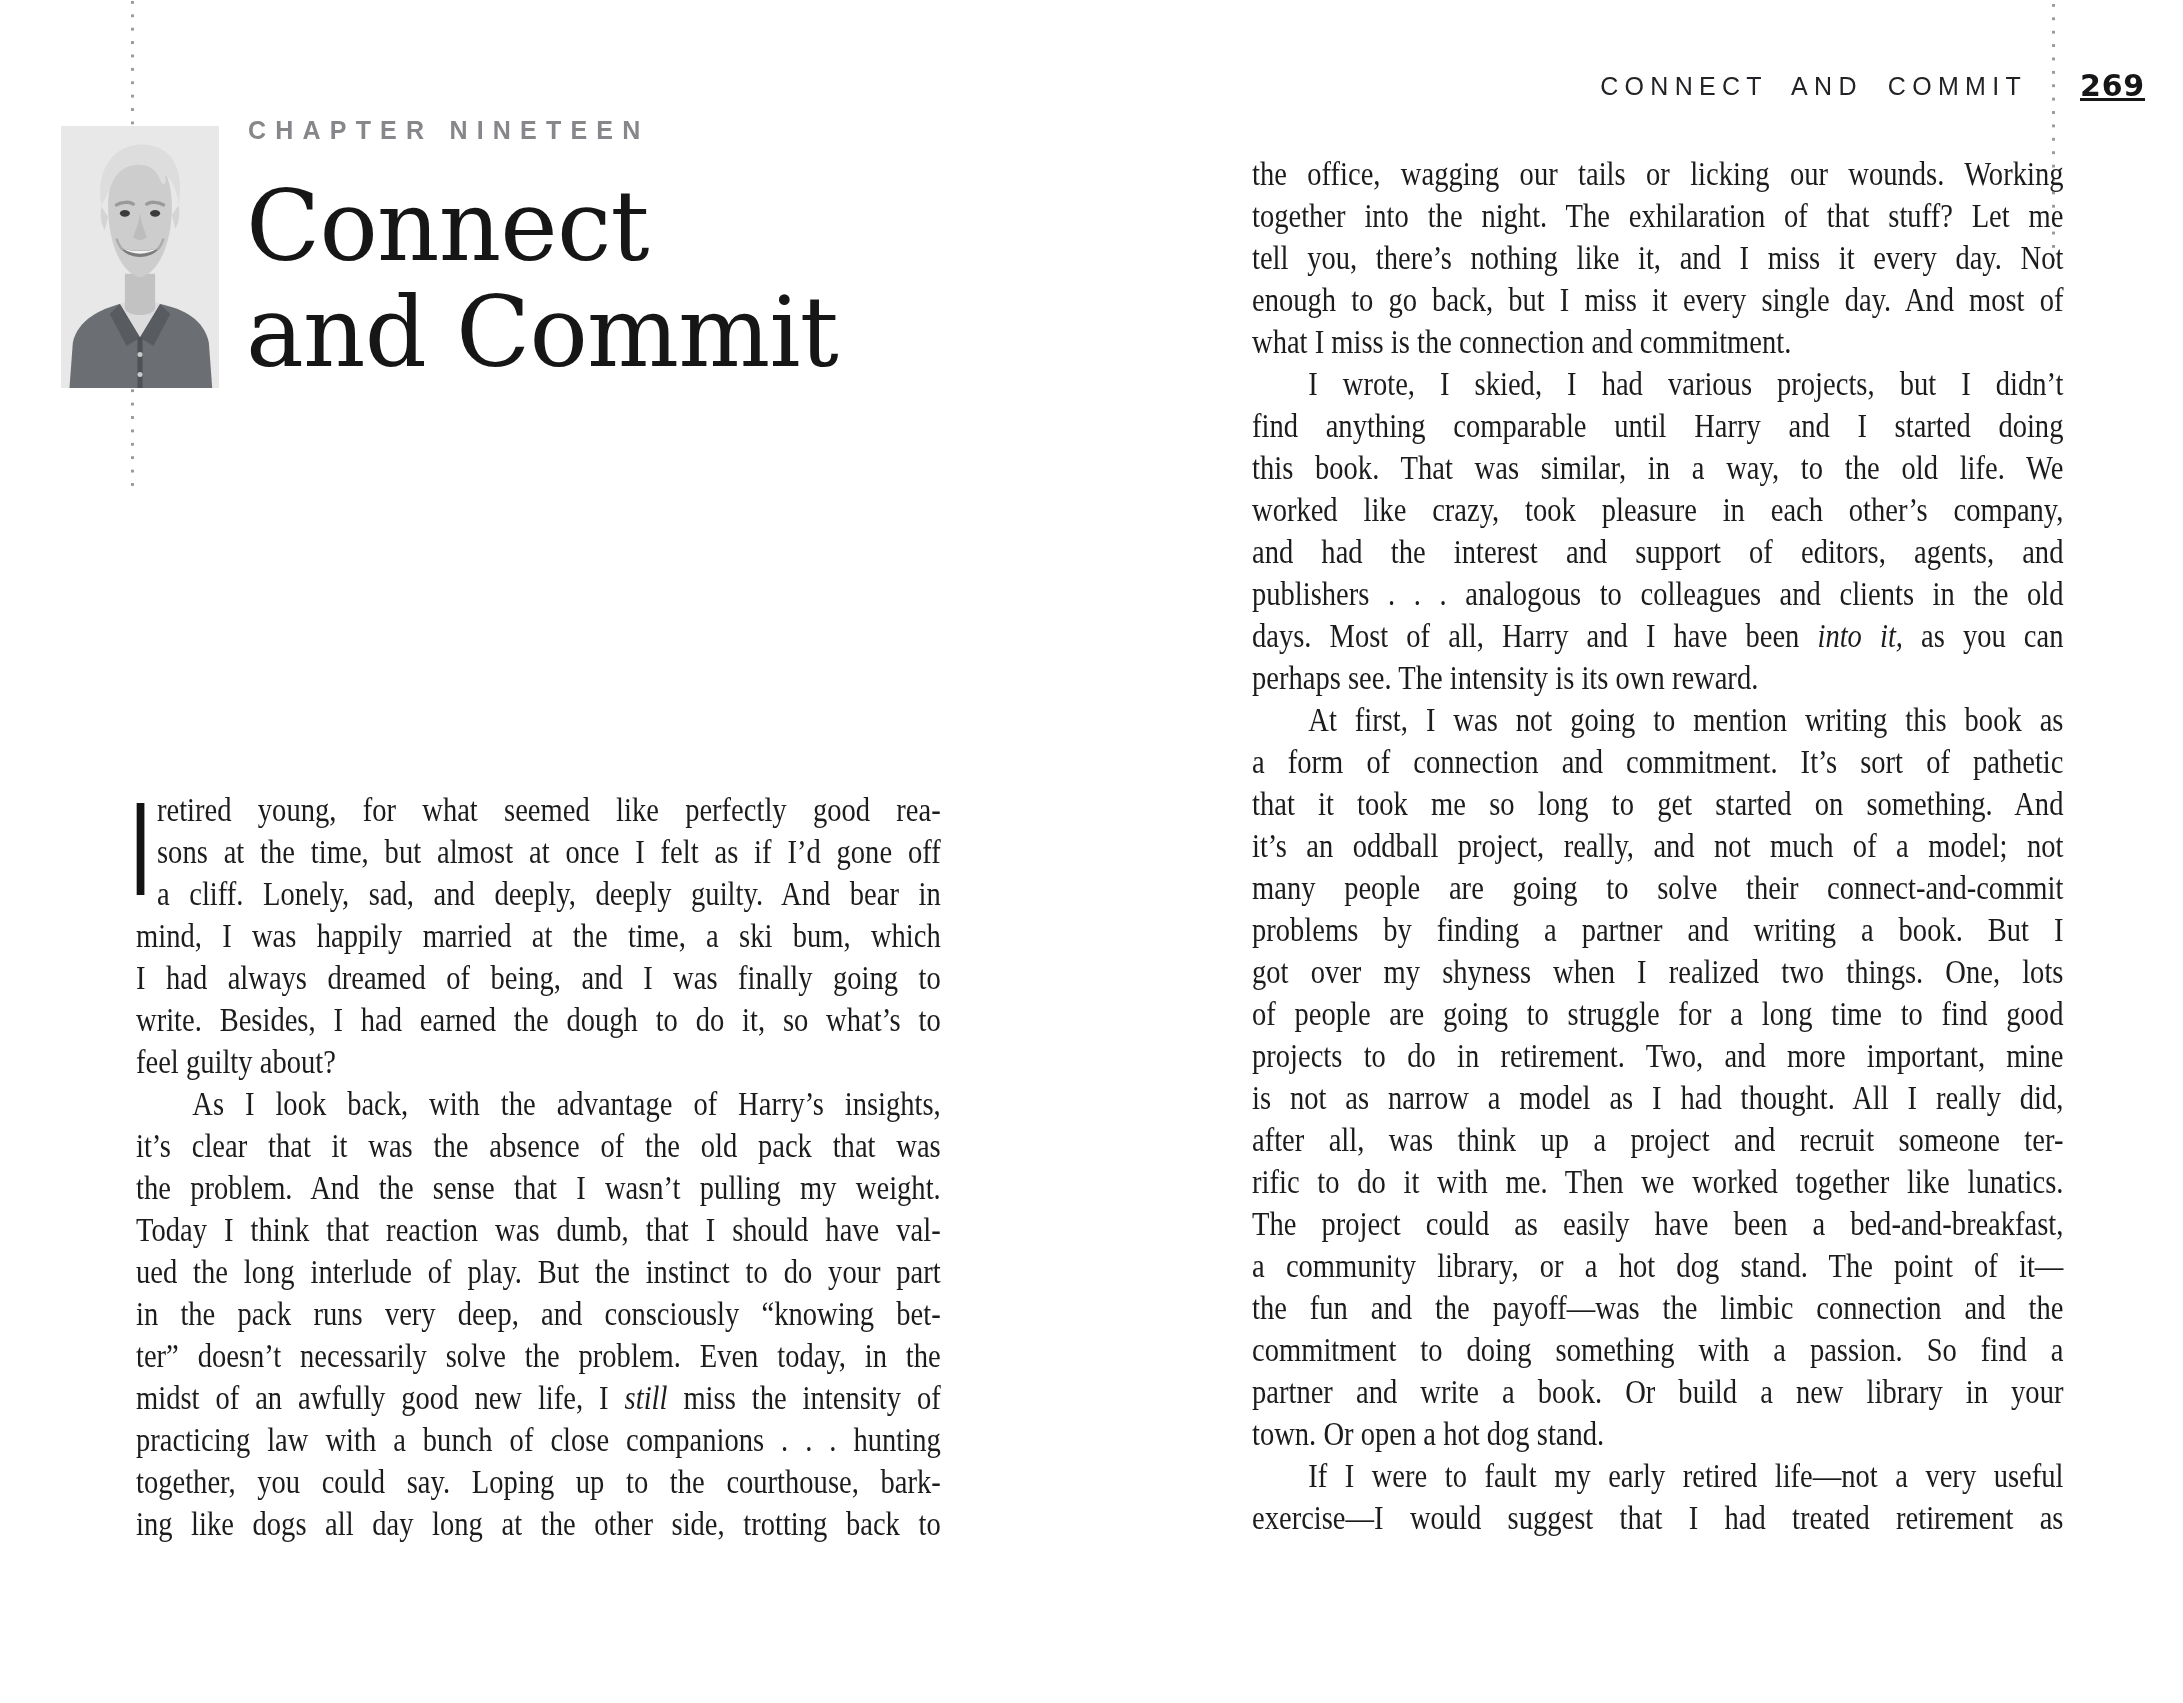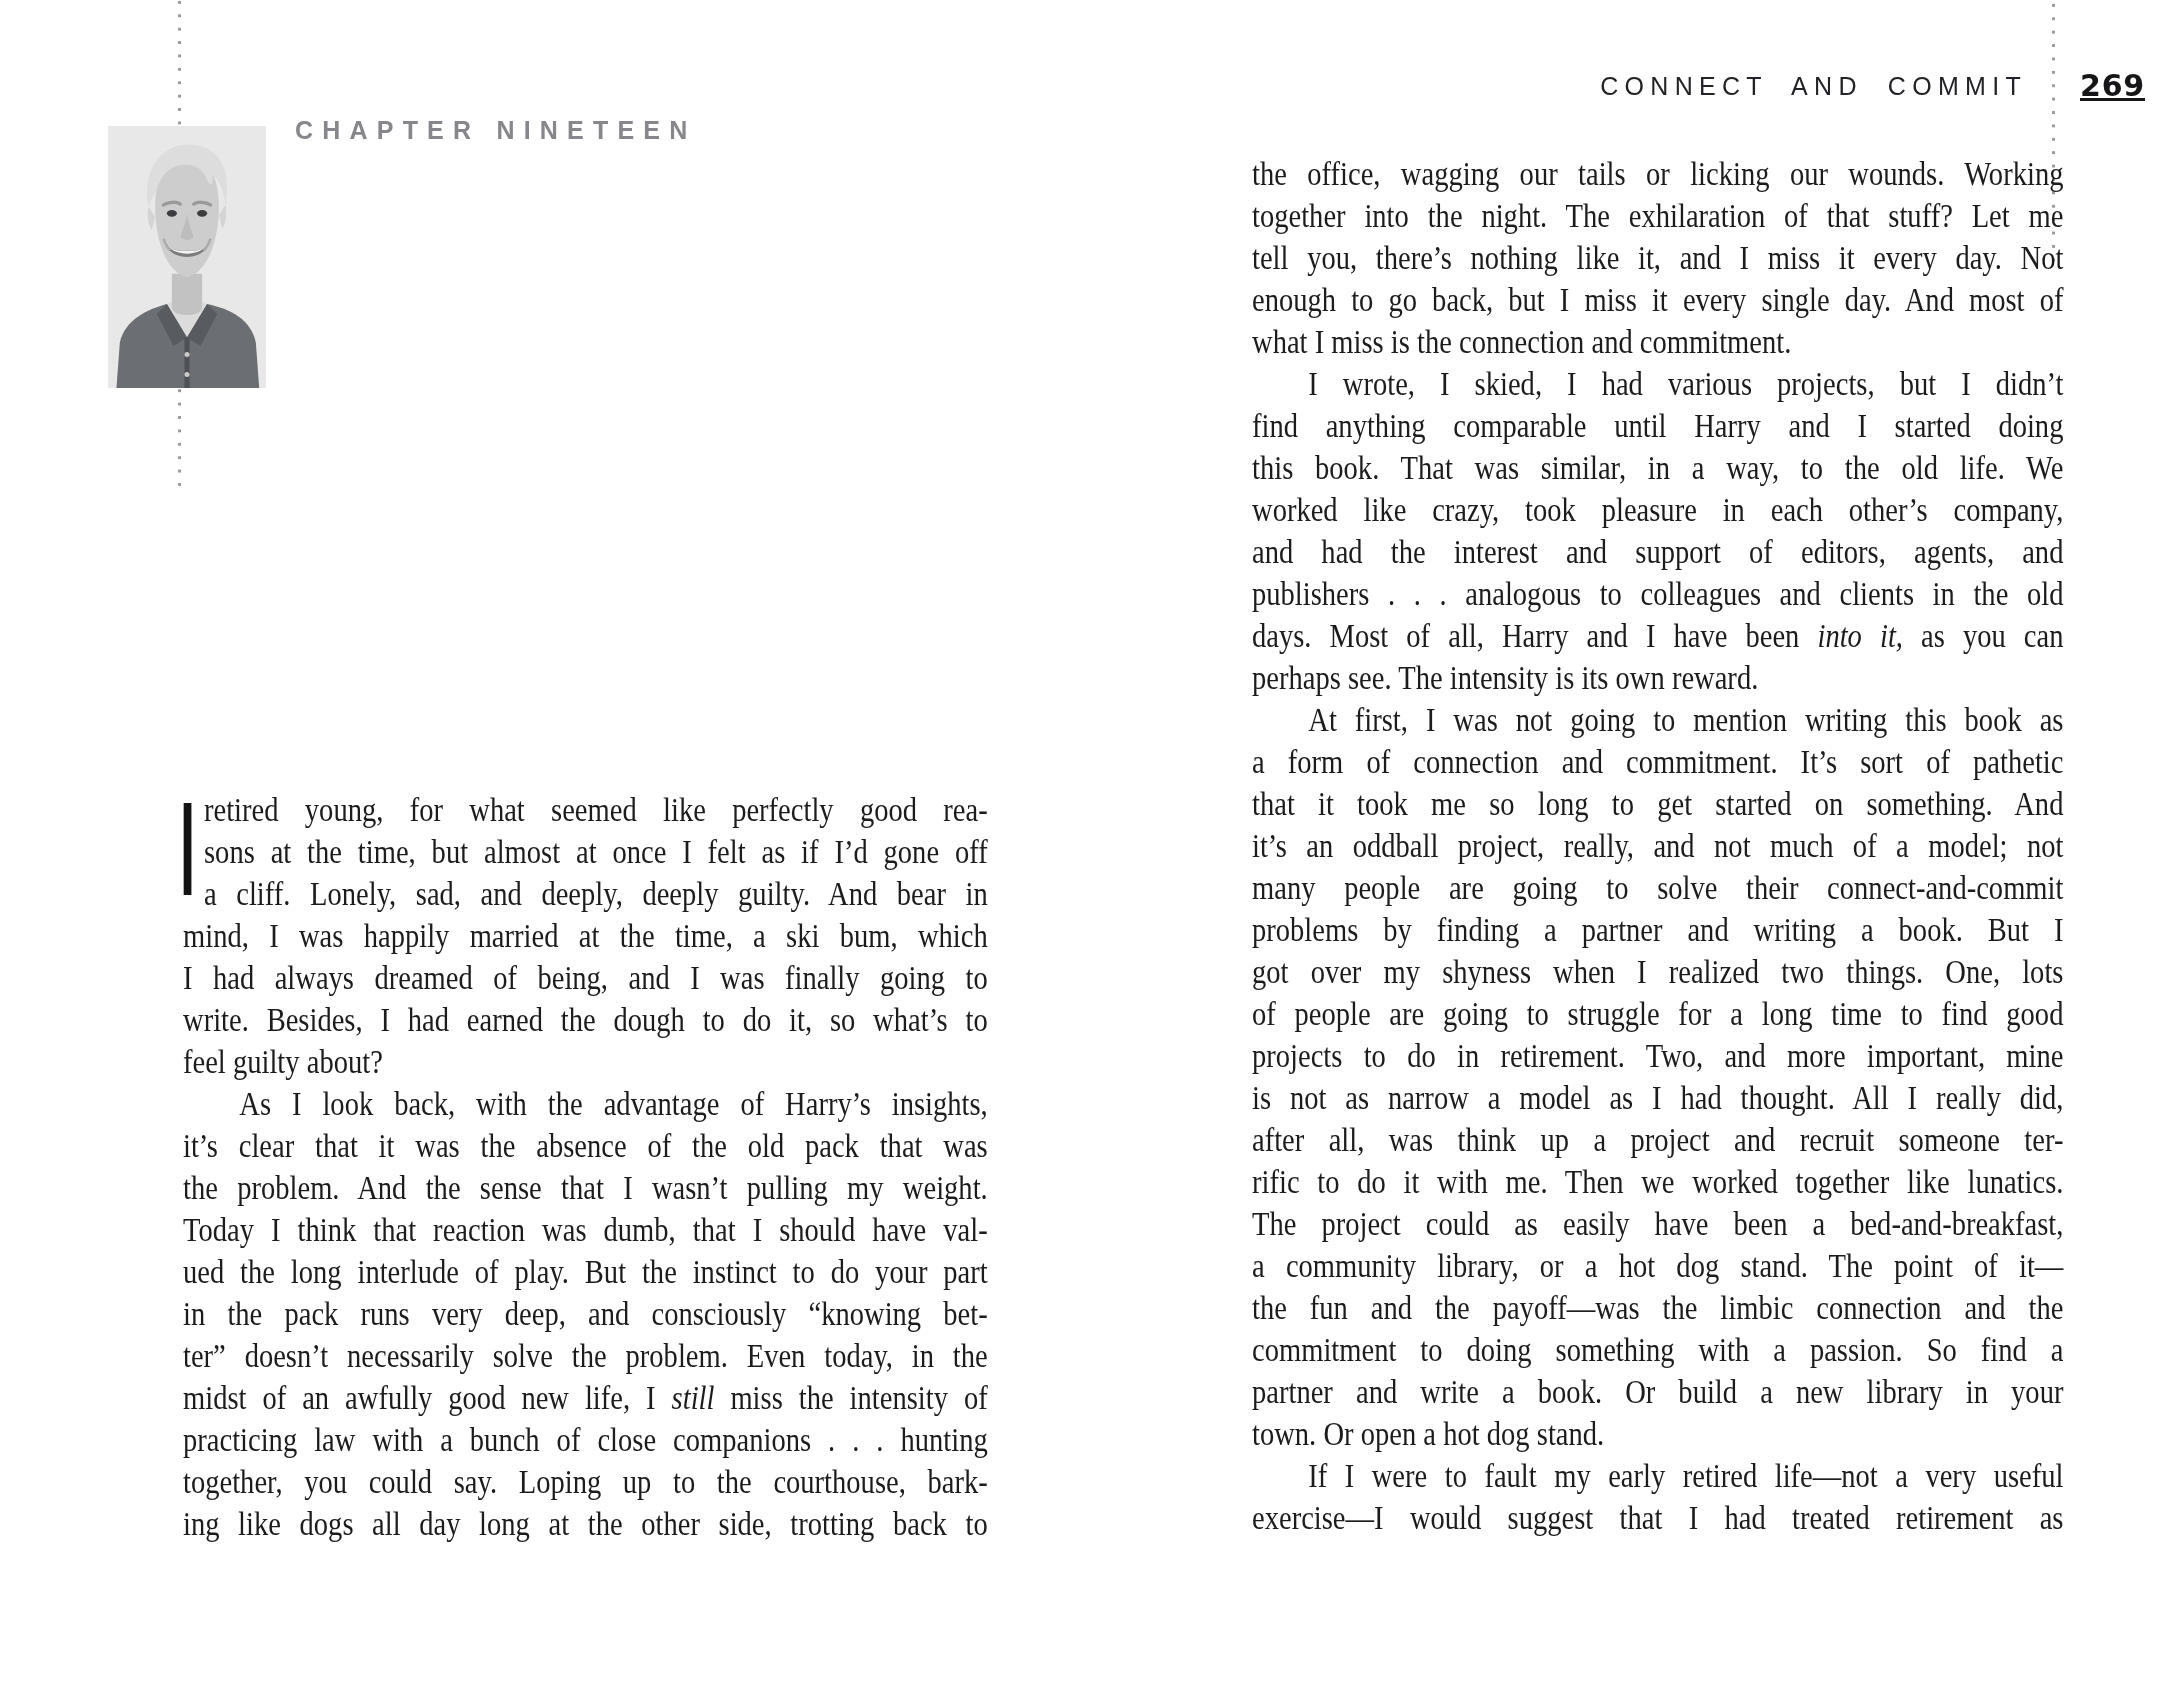--- a/index.html
+++ b/index.html
@@ -72,21 +72,21 @@
   .drop-cap{
     left:129px;top:800px;
     font-family:"Liberation Sans", sans-serif;
     font-size:134px;line-height:98px;color:#131313;
     transform:scaleX(0.62);transform-origin:left top;
   }
 </style>
 </head>
 <body>
 
-<div class="abs" style="left:0;top:0;width:1092px;height:1338px;margin-left:47px;">
+<div class="abs" style="left:0;top:0;width:1092px;height:1338px;">
   <div class="abs dotrule dotrule-left"></div>
 
   <div class="abs photo">
     <svg width="158" height="262" viewBox="0 0 188 312" xmlns="http://www.w3.org/2000/svg">
       <rect x="0" y="0" width="188" height="312" fill="#e8e8e8"></rect>
 
       <path d="M10 312 L14 258 C20 230 48 218 70 212 L118 212 C146 218 170 230 176 258 L180 312 Z" fill="#6b6e72"></path>
       <path d="M70 212 L94 252 L118 212 L104 206 L84 206 Z" fill="#dcdcdc"></path>
       <path d="M70 212 L94 252 L78 262 L58 224 Z" fill="#585b60"></path>
       <path d="M118 212 L94 252 L110 262 L130 224 Z" fill="#585b60"></path>
@@ -113,20 +113,24 @@
       <path d="M70 144 C80 160 108 160 118 144 C108 150 80 150 70 144 Z" fill="#7c7c7e"></path>
       <path d="M74 146 C84 154 104 154 114 146 C104 150 84 150 74 146 Z" fill="#f3f3f3"></path>
 
       <path d="M66 134 C68 140 70 144 74 148" stroke="#ababab" stroke-width="3" fill="none"></path>
       <path d="M122 134 C120 140 118 144 114 148" stroke="#ababab" stroke-width="3" fill="none"></path>
     </svg>
   </div>
 
   <div class="abs chapter-label">CHAPTER NINETEEN</div>
 
+  <div class="abs chapter-title">
+    <div>Connect</div>
+    <div>and Commit</div>
+  </div>
 
   <div class="abs drop-cap">I</div>
 
   <div class="abs col col-left" id="col-left">
       <div class="bline pad"><span>retired young, for what seemed like perfectly good rea-</span></div>
       <div class="bline pad"><span>sons at the time, but almost at once I felt as if I’d gone off</span></div>
       <div class="bline pad"><span>a cliff. Lonely, sad, and deeply, deeply guilty. And bear in</span></div>
       <div class="bline"><span>mind, I was happily married at the time, a ski bum, which</span></div>
       <div class="bline"><span>I had always dreamed of being, and I was finally going to</span></div>
       <div class="bline"><span>write. Besides, I had earned the dough to do it, so what’s to</span></div>

